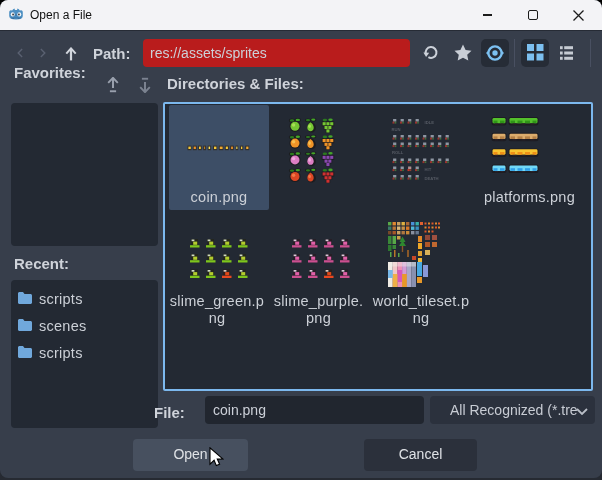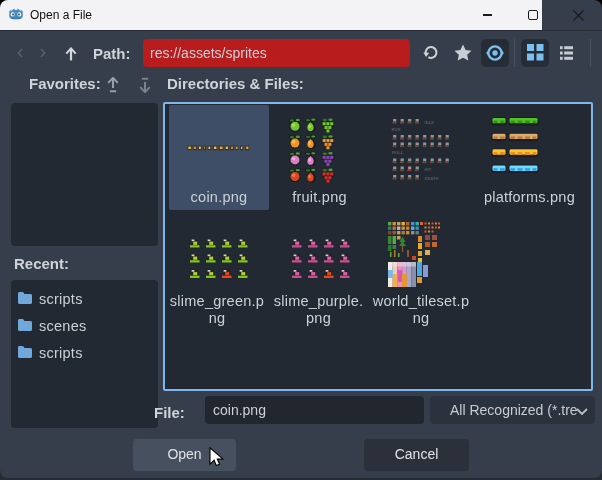--- a/index.html
+++ b/index.html
@@ -1,19 +1,19 @@
 <!DOCTYPE html>
 <html><head>
 <meta charset="utf-8">
 <style>
   * { margin:0; padding:0; box-sizing:border-box; }
   html,body { width:602px; height:480px; }
   body { background:#262a32; font-family:"Liberation Sans",sans-serif; position:relative; overflow:hidden; }
   .win { position:absolute; left:0; top:0; width:602px; height:478px; border-radius:8px; overflow:hidden; background:#373e4b; }
-  .titlebar { position:absolute; left:0; top:0; width:542px; height:30px; background:#f3f3f6; }
+  .titlebar { position:absolute; left:0; top:0; width:602px; height:30px; background:#f3f3f6; }
   .title-text { position:absolute; left:30px; top:8px; font-size:12px; color:#111; }
   .abs { position:absolute; }
   .lbl { font-weight:bold; font-size:15px; color:#cfd3da; }
   .panel { background:#232933; border-radius:4px; position:absolute; }
   .itemtxt { font-size:14.5px; color:#ccd0d7; letter-spacing:0.25px; }
 </style>
 </head>
 <body>
   <div class="abs" style="left:0; top:0; width:602px; height:12px; background:#000;"></div>
   <div class="win">
@@ -75,21 +75,21 @@
     <svg class="abs" style="left:560px; top:46px;" width="13" height="14" viewBox="0 0 13 14">
       <rect x="0" y="0.2" width="2.7" height="3" fill="#c6cbd3"></rect>
       <rect x="4.2" y="0.2" width="8.8" height="3" fill="#c6cbd3"></rect>
       <rect x="0" y="5.5" width="2.7" height="3" fill="#c6cbd3"></rect>
       <rect x="4.2" y="5.5" width="8.8" height="3" fill="#c6cbd3"></rect>
       <rect x="0" y="10.8" width="2.7" height="3" fill="#c6cbd3"></rect>
       <rect x="4.2" y="10.8" width="8.8" height="3" fill="#c6cbd3"></rect>
     </svg>
     <div class="abs" style="left:590px; top:39px; width:1px; height:28px; background:#495061;"></div>
 
-    <div class="abs lbl" style="left:14px; top:75px;margin-left:15px;">Favorites:</div>
+    <div class="abs lbl" style="left:14px; top:64px;">Favorites:</div>
     <svg class="abs" style="left:107px; top:77px;" width="12" height="16" viewBox="0 0 12 16">
       <path d="M1.2 5.8 L6 0.8 L10.8 5.8" stroke="#99a0ad" stroke-width="1.9" fill="none"></path>
       <rect x="5" y="1.6" width="2" height="9.4" fill="#99a0ad"></rect>
       <rect x="2.9" y="13.3" width="6.2" height="1.9" fill="#99a0ad"></rect>
     </svg>
     <svg class="abs" style="left:139px; top:77px;" width="12" height="16" viewBox="0 0 12 16">
       <rect x="2.9" y="0.8" width="6.2" height="1.9" fill="#7b8290"></rect>
       <path d="M1.2 10.2 L6 15.2 L10.8 10.2" stroke="#7b8290" stroke-width="1.9" fill="none"></path>
       <rect x="5" y="5" width="2" height="9.4" fill="#7b8290"></rect>
     </svg>
@@ -198,21 +198,20 @@
         </g>
       </g>
       <g style="--c1:#da4724; --c2:#f07848;" transform="translate(0,50.2)">
         <use href="#apple" x="0" y="0"></use>
         <use href="#pear" x="16" y="0.3"></use>
         <g style="--c1:#d03030;">
           <use href="#grape" x="32.5" y="1.2"></use>
         </g>
       </g>
     </svg>
-    <div class="abs itemtxt" style="left:269.5px; top:189px; width:100px; text-align:center;">fruit.png</div>
 
     <svg class="abs" style="left:391px; top:118px;" width="62" height="62" viewBox="0 0 62 62">
       <defs>
         <g id="kn">
           <rect x="0.6" y="0" width="3.2" height="2.6" fill="#8e96a2"></rect>
           <rect x="0" y="2.6" width="2" height="2" fill="#9c3530"></rect>
           <rect x="2.2" y="2.8" width="1.6" height="1.8" fill="#44703c"></rect>
         </g>
         <g id="knr">
           <rect x="0.6" y="0" width="3.2" height="2.6" fill="#b09090"></rect>
@@ -438,19 +437,19 @@
     </svg>
     <div class="abs itemtxt" style="left:371px; top:293px; width:100px; text-align:center; line-height:17px;">world_tileset.p<br>ng</div>
 
     <div class="abs lbl" style="left:154px; top:404px;">File:</div>
     <div class="abs" style="left:205px; top:396px; width:219px; height:28px; background:#21262f; border-radius:4px; line-height:28px; padding-left:8px; font-size:14px; color:#ccd0d8;">coin.png</div>
     <div class="abs" style="left:430px; top:396px; width:165px; height:28px; background:#2b313d; border-radius:4px; line-height:28px; padding-left:20px; font-size:14px; color:#c8ccd4; overflow:hidden; white-space:nowrap;">All Recognized (*.tre</div>
     <svg class="abs" style="left:576px; top:408px;" width="12" height="7" viewBox="0 0 12 7">
       <path d="M1 1 L6 6 L11 1" stroke="#b9bec7" stroke-width="1.8" fill="none"></path>
     </svg>
 
-    <div class="abs" style="left:133px; top:439px; width:103px; height:32px; background:#47505f; border-radius:4px; line-height:30px; text-align:center; font-size:14px; color:#dfe2e6;">Open</div>
-    <div class="abs" style="left:364px; top:439px; width:105px; height:32px; background:#2b303b; border-radius:4px; line-height:30px; text-align:center; font-size:14px; color:#dfe2e6;">Cancel</div>
+    <div class="abs" style="left:133px; top:439px; width:115px; height:32px; background:#47505f; border-radius:4px; line-height:30px; text-align:center; font-size:14px; color:#dfe2e6;">Open</div>
+    <div class="abs" style="left:364px; top:439px; width:113px; height:32px; background:#2b303b; border-radius:4px; line-height:30px; text-align:center; font-size:14px; color:#dfe2e6;">Cancel</div>
 
     <svg class="abs" style="left:209px; top:447px;" width="15" height="21" viewBox="0 0 15 21">
       <path d="M1 0.8 L1 17.2 L5.1 13.3 L7.3 18.6 L10.6 17.2 L8.3 12.1 L14 12 Z" fill="#fff" stroke="#000" stroke-width="1.1" stroke-linejoin="miter"></path>
     </svg>
   </div>
 
 </body></html>

